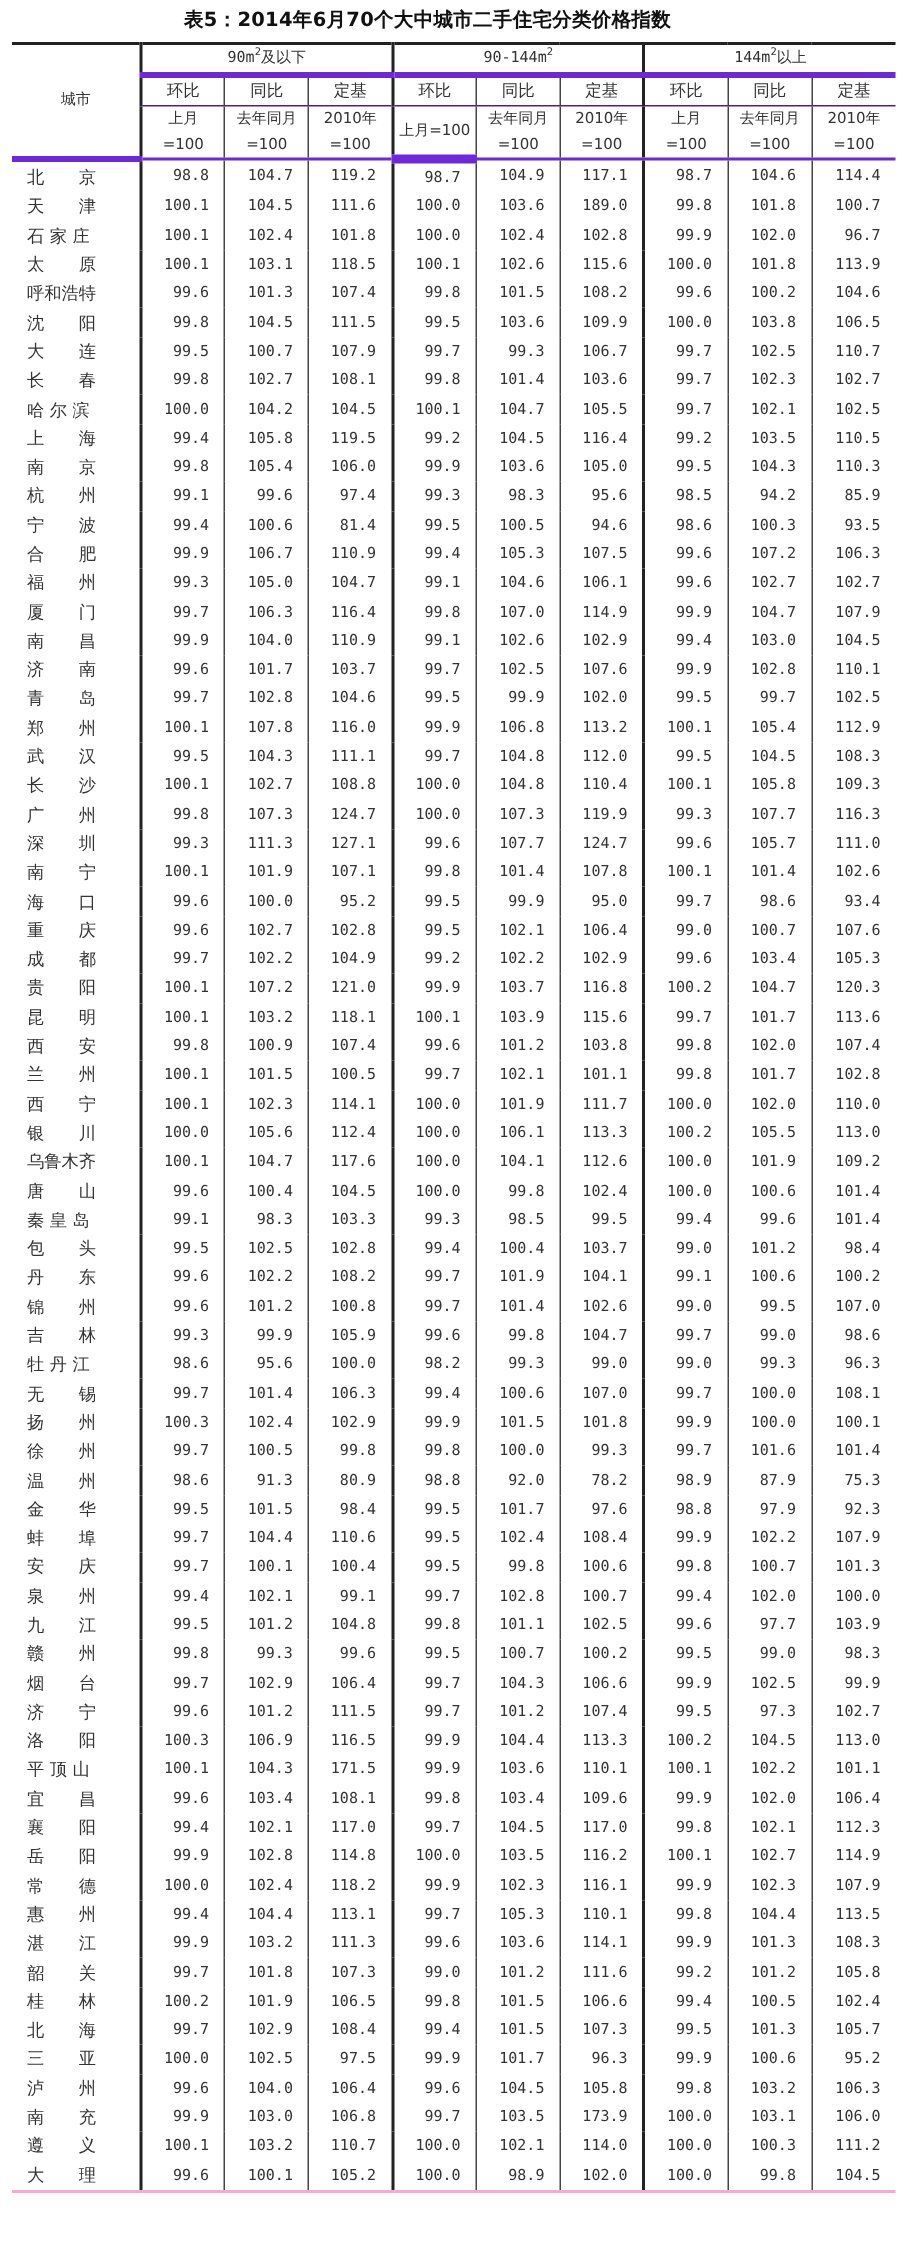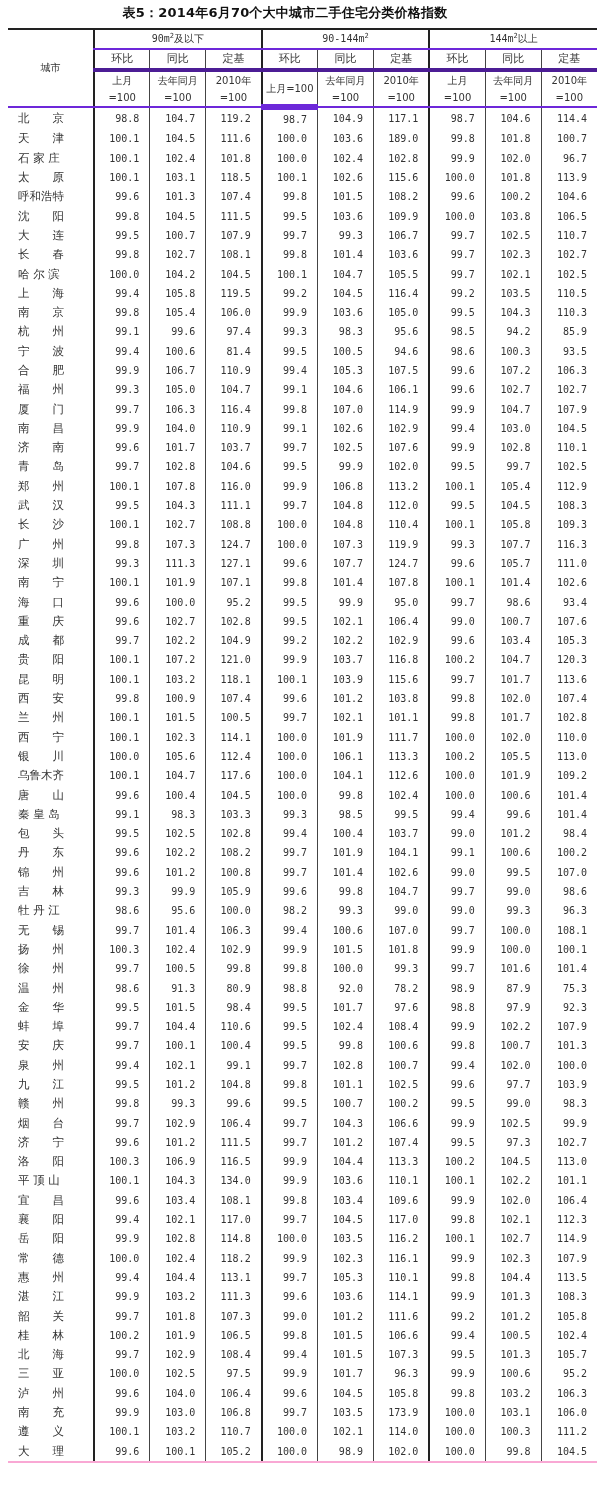--- a/index.html
+++ b/index.html
@@ -4,22 +4,22 @@
 <style>
   html,body{margin:0;padding:0;background:#fff;}
   body{width:603px;height:1511px;overflow:hidden;font-family:"DejaVu Sans","Liberation Sans",sans-serif;color:#222;}
   .title{position:absolute;left:0;top:4px;width:570px;text-align:center;font-size:13px;font-weight:bold;color:#111;letter-spacing:0.2px;}
   table{position:absolute;left:8px;top:28px;border-collapse:collapse;table-layout:fixed;width:589px;}
   col.c0{width:86px;}
   col.cn{width:55.9px;}
   td,th{padding:0;font-weight:normal;}
   thead th{font-size:11px;color:#333;text-align:center;border-left:1px solid #444;height:18px;line-height:18px;}
   thead th.city{border-left:none;font-size:12px;}
-  thead tr.r1 th{border-bottom:2px solid #6d28d9;font-family:"DejaVu Sans Mono","Liberation Mono",monospace;font-size:10px;}
-  thead tr.r2 th{border-bottom:4px solid #4c1d95;font-size:11px;margin-top:45px;}
+  thead tr.r1 th{border-bottom:4px solid #6d28d9;font-family:"DejaVu Sans Mono","Liberation Mono",monospace;font-size:10px;}
+  thead tr.r2 th{border-bottom:1px solid #4c1d95;font-size:11px;margin-top:45px;}
   thead tr.r3 th,thead tr.r4 th{font-size:10px;height:17px;line-height:17px;}
   thead tr.r4 th{border-bottom:2px solid #6d28d9;}
   .grp{border-left:2px solid #222 !important;}
   tbody td{height:19.31px;font-size:10px;font-family:"DejaVu Sans Mono","Liberation Mono",monospace;text-align:right;padding-right:10px;border-left:1px solid #444;color:#333;}
   tbody td.city{border-left:none;text-align:left;padding-left:10px;padding-right:0;font-family:"DejaVu Sans","Liberation Sans",sans-serif;font-size:11.5px;letter-spacing:0;}
   tbody tr:last-child td{border-bottom:2px solid #f9a8d4;}
   table{border-top:2px solid #222;}
   .sup{font-size:7px;vertical-align:super;line-height:0;}
 </style>
 </head>
@@ -738,21 +738,21 @@
         <td>104.4</td>
         <td>113.3</td>
         <td class="grp">100.2</td>
         <td>104.5</td>
         <td>113.0</td>
       </tr>
       <tr>
         <td class="city">平 顶 山</td>
         <td class="grp">100.1</td>
         <td>104.3</td>
-        <td>134.0</td>
+        <td>171.5</td>
         <td class="grp">99.9</td>
         <td>103.6</td>
         <td>110.1</td>
         <td class="grp">100.1</td>
         <td>102.2</td>
         <td>101.1</td>
       </tr>
       <tr>
         <td class="city">宜　　昌</td>
         <td class="grp">99.6</td>

